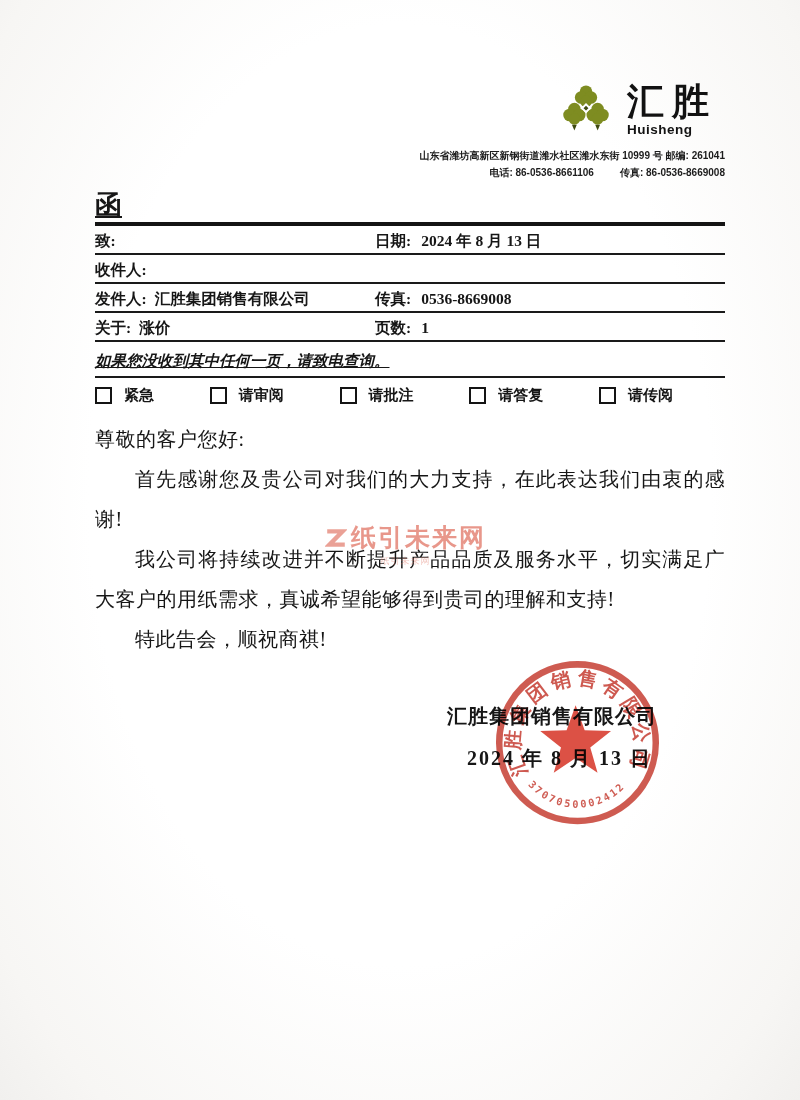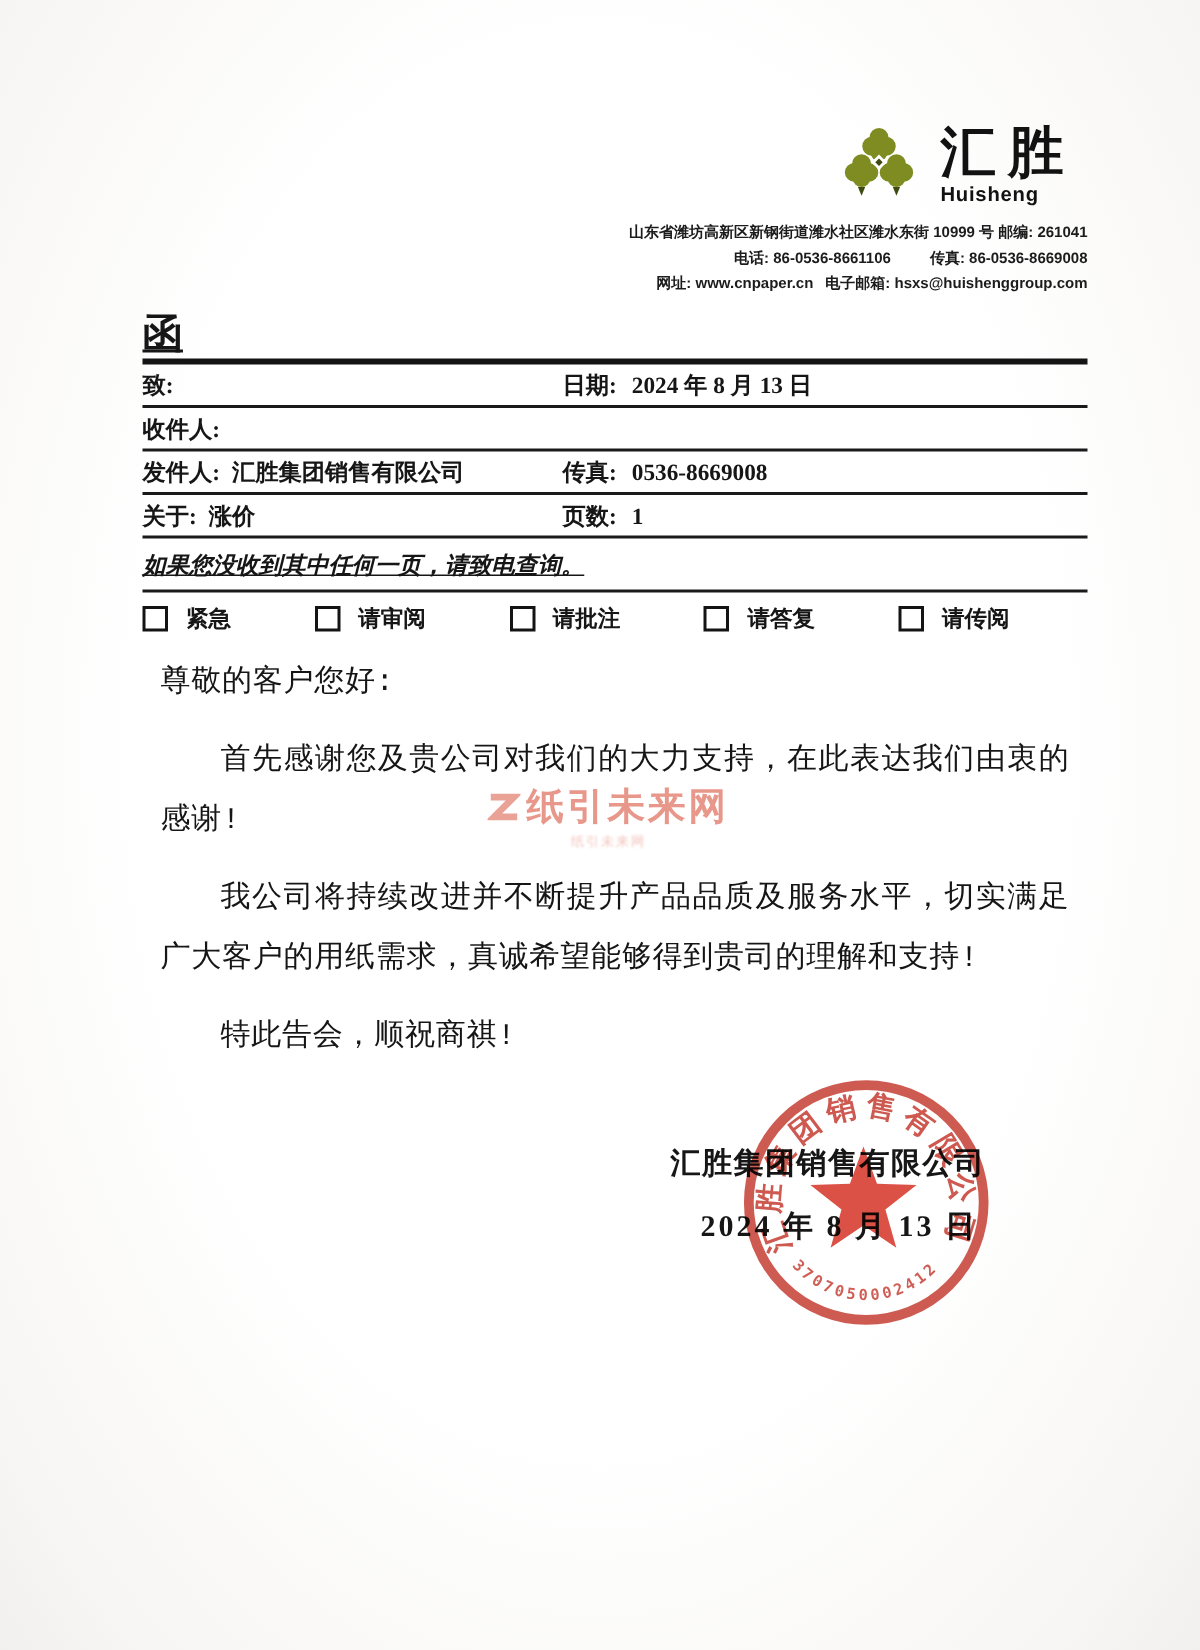--- a/index.html
+++ b/index.html
@@ -33,21 +33,21 @@
   
   .notice-row{border-bottom:2px solid #1a1a1a;padding:9px 0 5px 0;font-size:15.5px;font-weight:bold;line-height:20px;font-style:italic;}
   .notice-row span{text-decoration:underline;}
   
   .check-row{display:flex;justify-content:space-between;margin-top:7px;padding-right:52px;height:20px;}
   .check-item{display:flex;align-items:center;gap:12px;}
   .box{width:13px;height:13px;border:2px solid #141414;background:#fff;}
   .check-label{font-size:15px;font-weight:bold;}
   
   .letter-body{margin-top:14px;font-size:20px;line-height:40px;text-align:justify;letter-spacing:.5px;}
-  .letter-body p{margin:12px;font-family:Liberation Mono, monospace;}
+  .letter-body p{margin:0;}
   .indent{text-indent:2em;}
   
   .signature{position:relative;height:210px;margin-top:6px;}
   .sig-company{position:absolute;left:352px;top:38px;font-size:20px;font-weight:bold;letter-spacing:1px;white-space:nowrap;}
   .sig-date{position:absolute;left:372px;top:80px;font-size:20px;font-weight:bold;letter-spacing:2px;white-space:nowrap;}
   .seal{position:absolute;left:380px;top:-12px;mix-blend-mode:multiply;opacity:.9;filter:blur(.3px);}
   
   .watermark{position:absolute;left:325px;top:521px;display:flex;flex-direction:column;align-items:center;pointer-events:none;}
   .wm-main{display:flex;align-items:center;gap:4px;}
   .wm-text{font-family:"Liberation Sans","DejaVu Sans",sans-serif;font-weight:bold;font-size:25px;color:#e0705f;opacity:.72;letter-spacing:2px;}
@@ -83,21 +83,20 @@
         </g>
       </svg>
       <div class="brand-txt">
         <span class="brand-cn">汇胜</span>
         <span class="brand-en">Huisheng</span>
       </div>
     </div>
     <div class="contact">
       <div>山东省潍坊高新区新钢街道潍水社区潍水东街 10999 号  邮编: 261041</div>
       <div><span>电话: 86-0536-8661106</span><span class="gap"></span><span>传真: 86-0536-8669008</span></div>
-      <div><span>网址: www.cnpaper.cn</span><span class="gap2"></span><span>电子邮箱: hsxs@huishenggroup.com</span></div>
     </div>
   </div>
 
   <div class="doc-title">函</div>
   <hr class="thick-rule">
 
   <div>
     <div class="meta-row">
       <div class="meta-cell-l">
           <span>致:</span>

